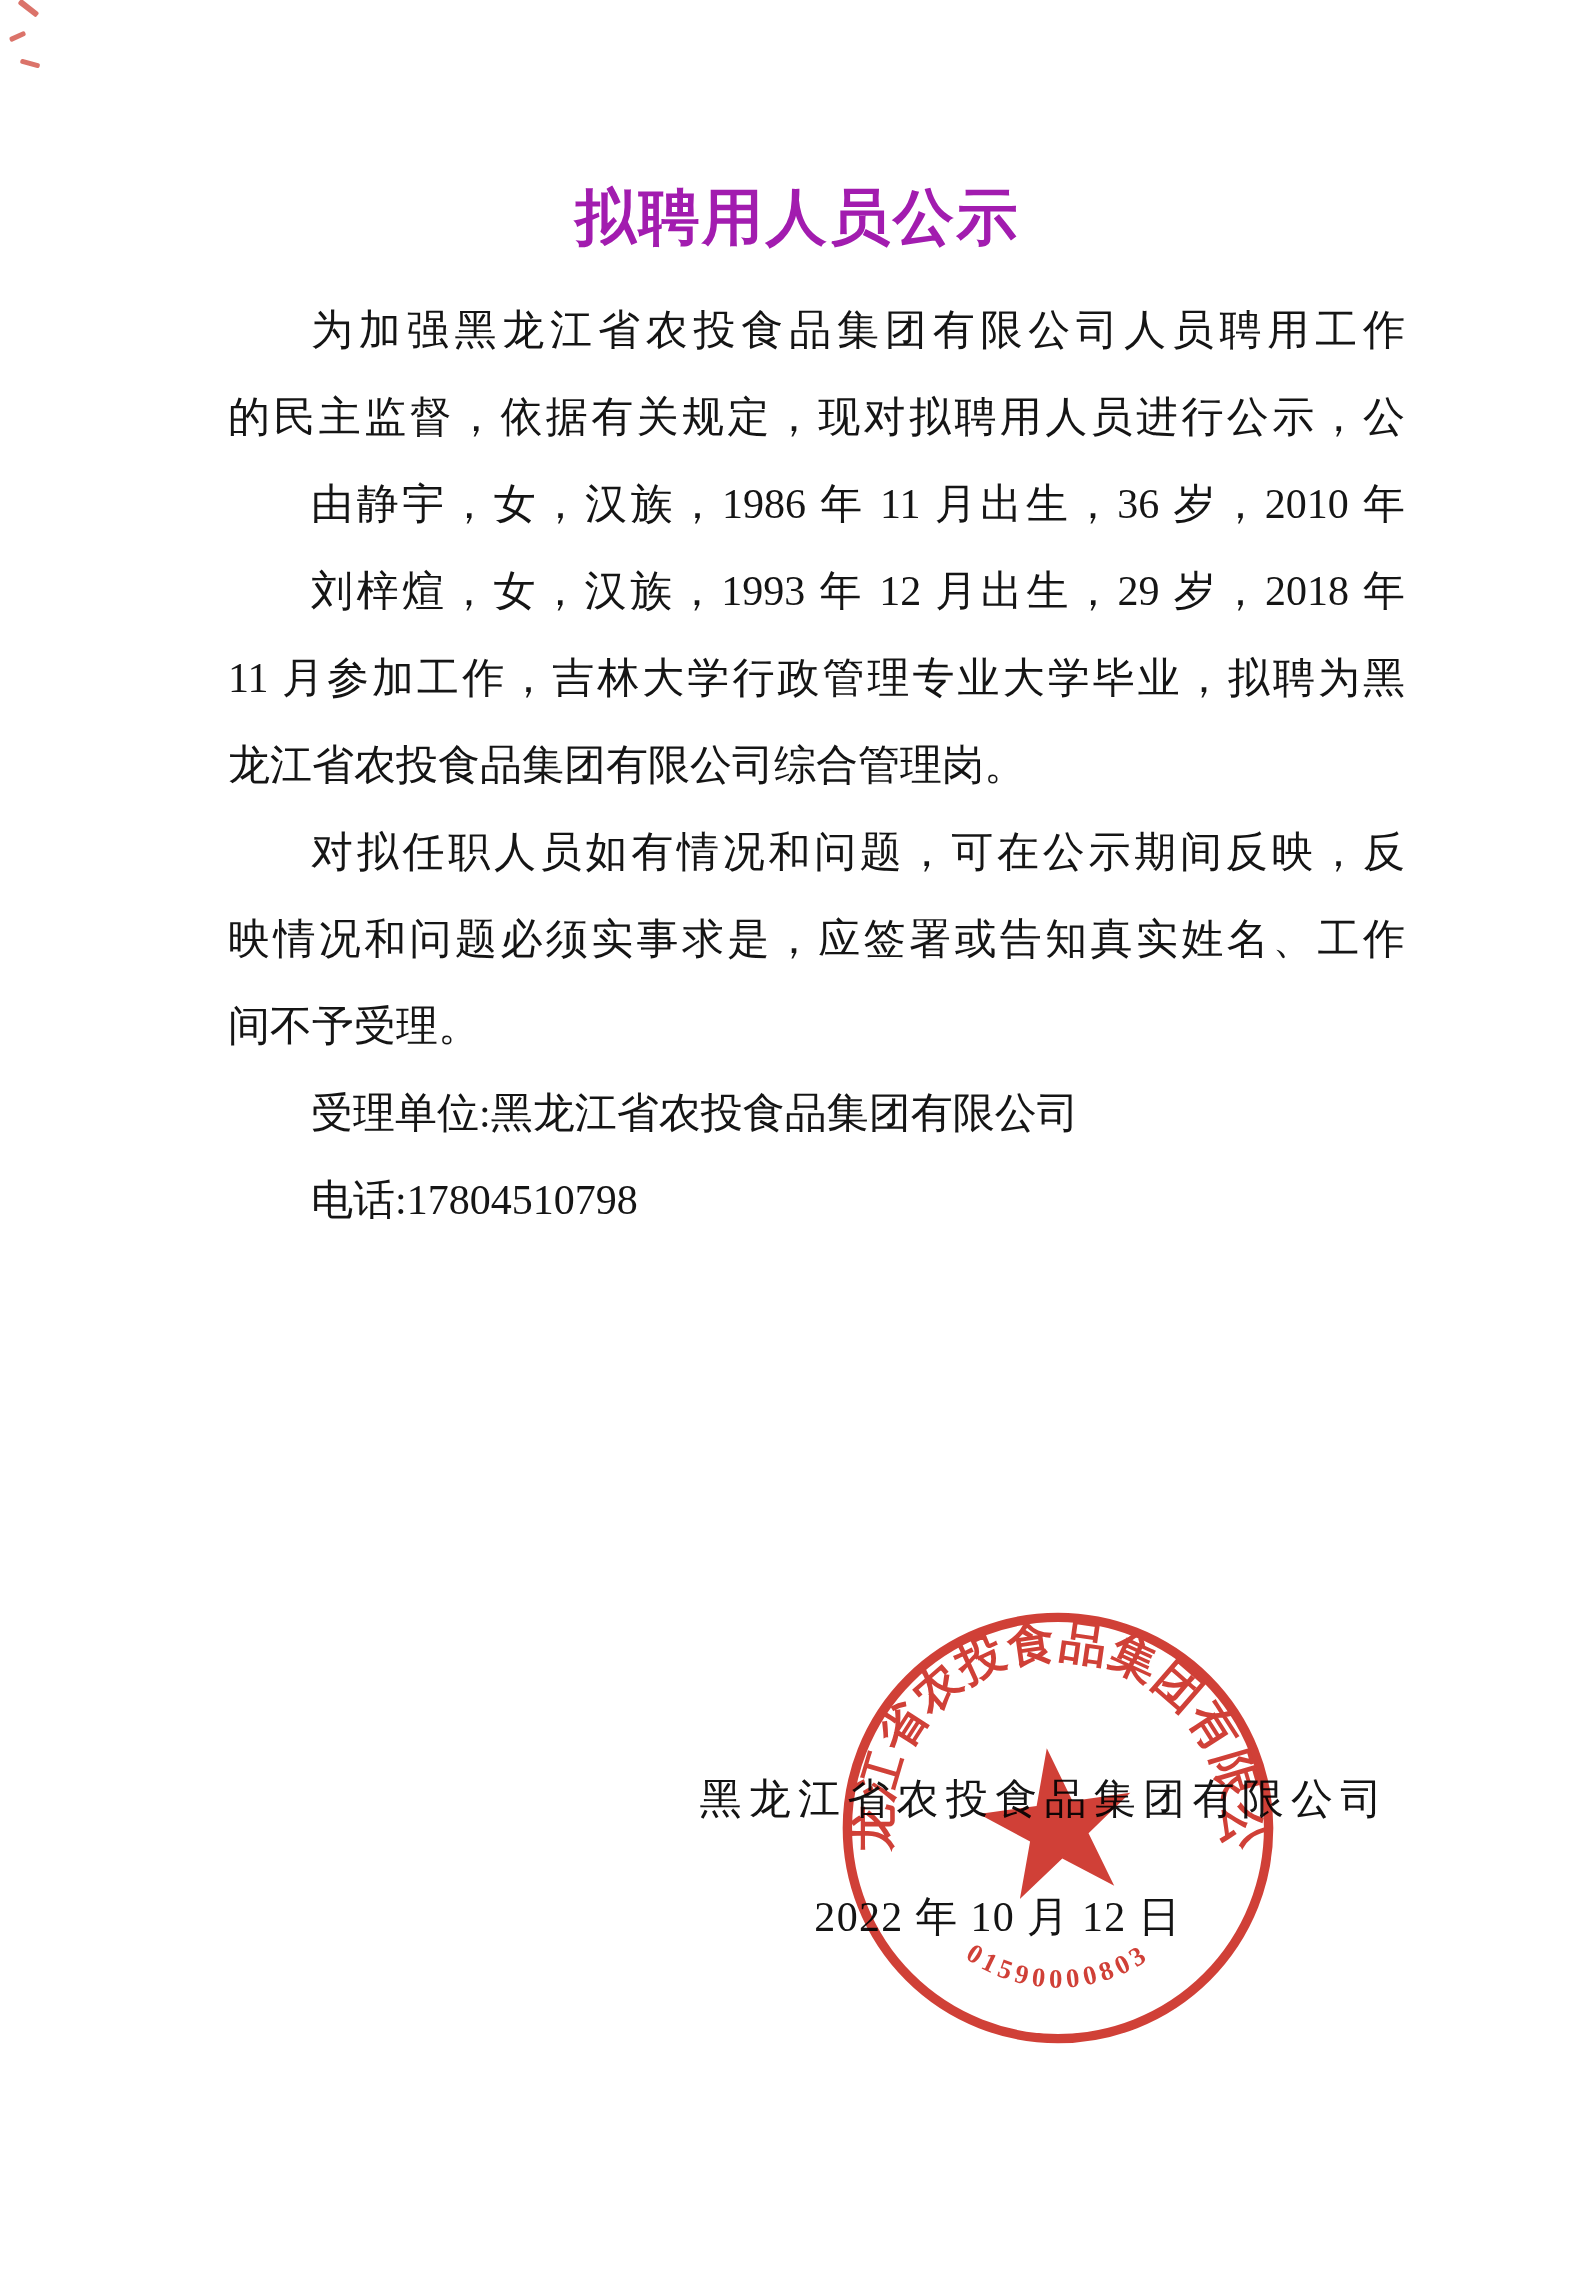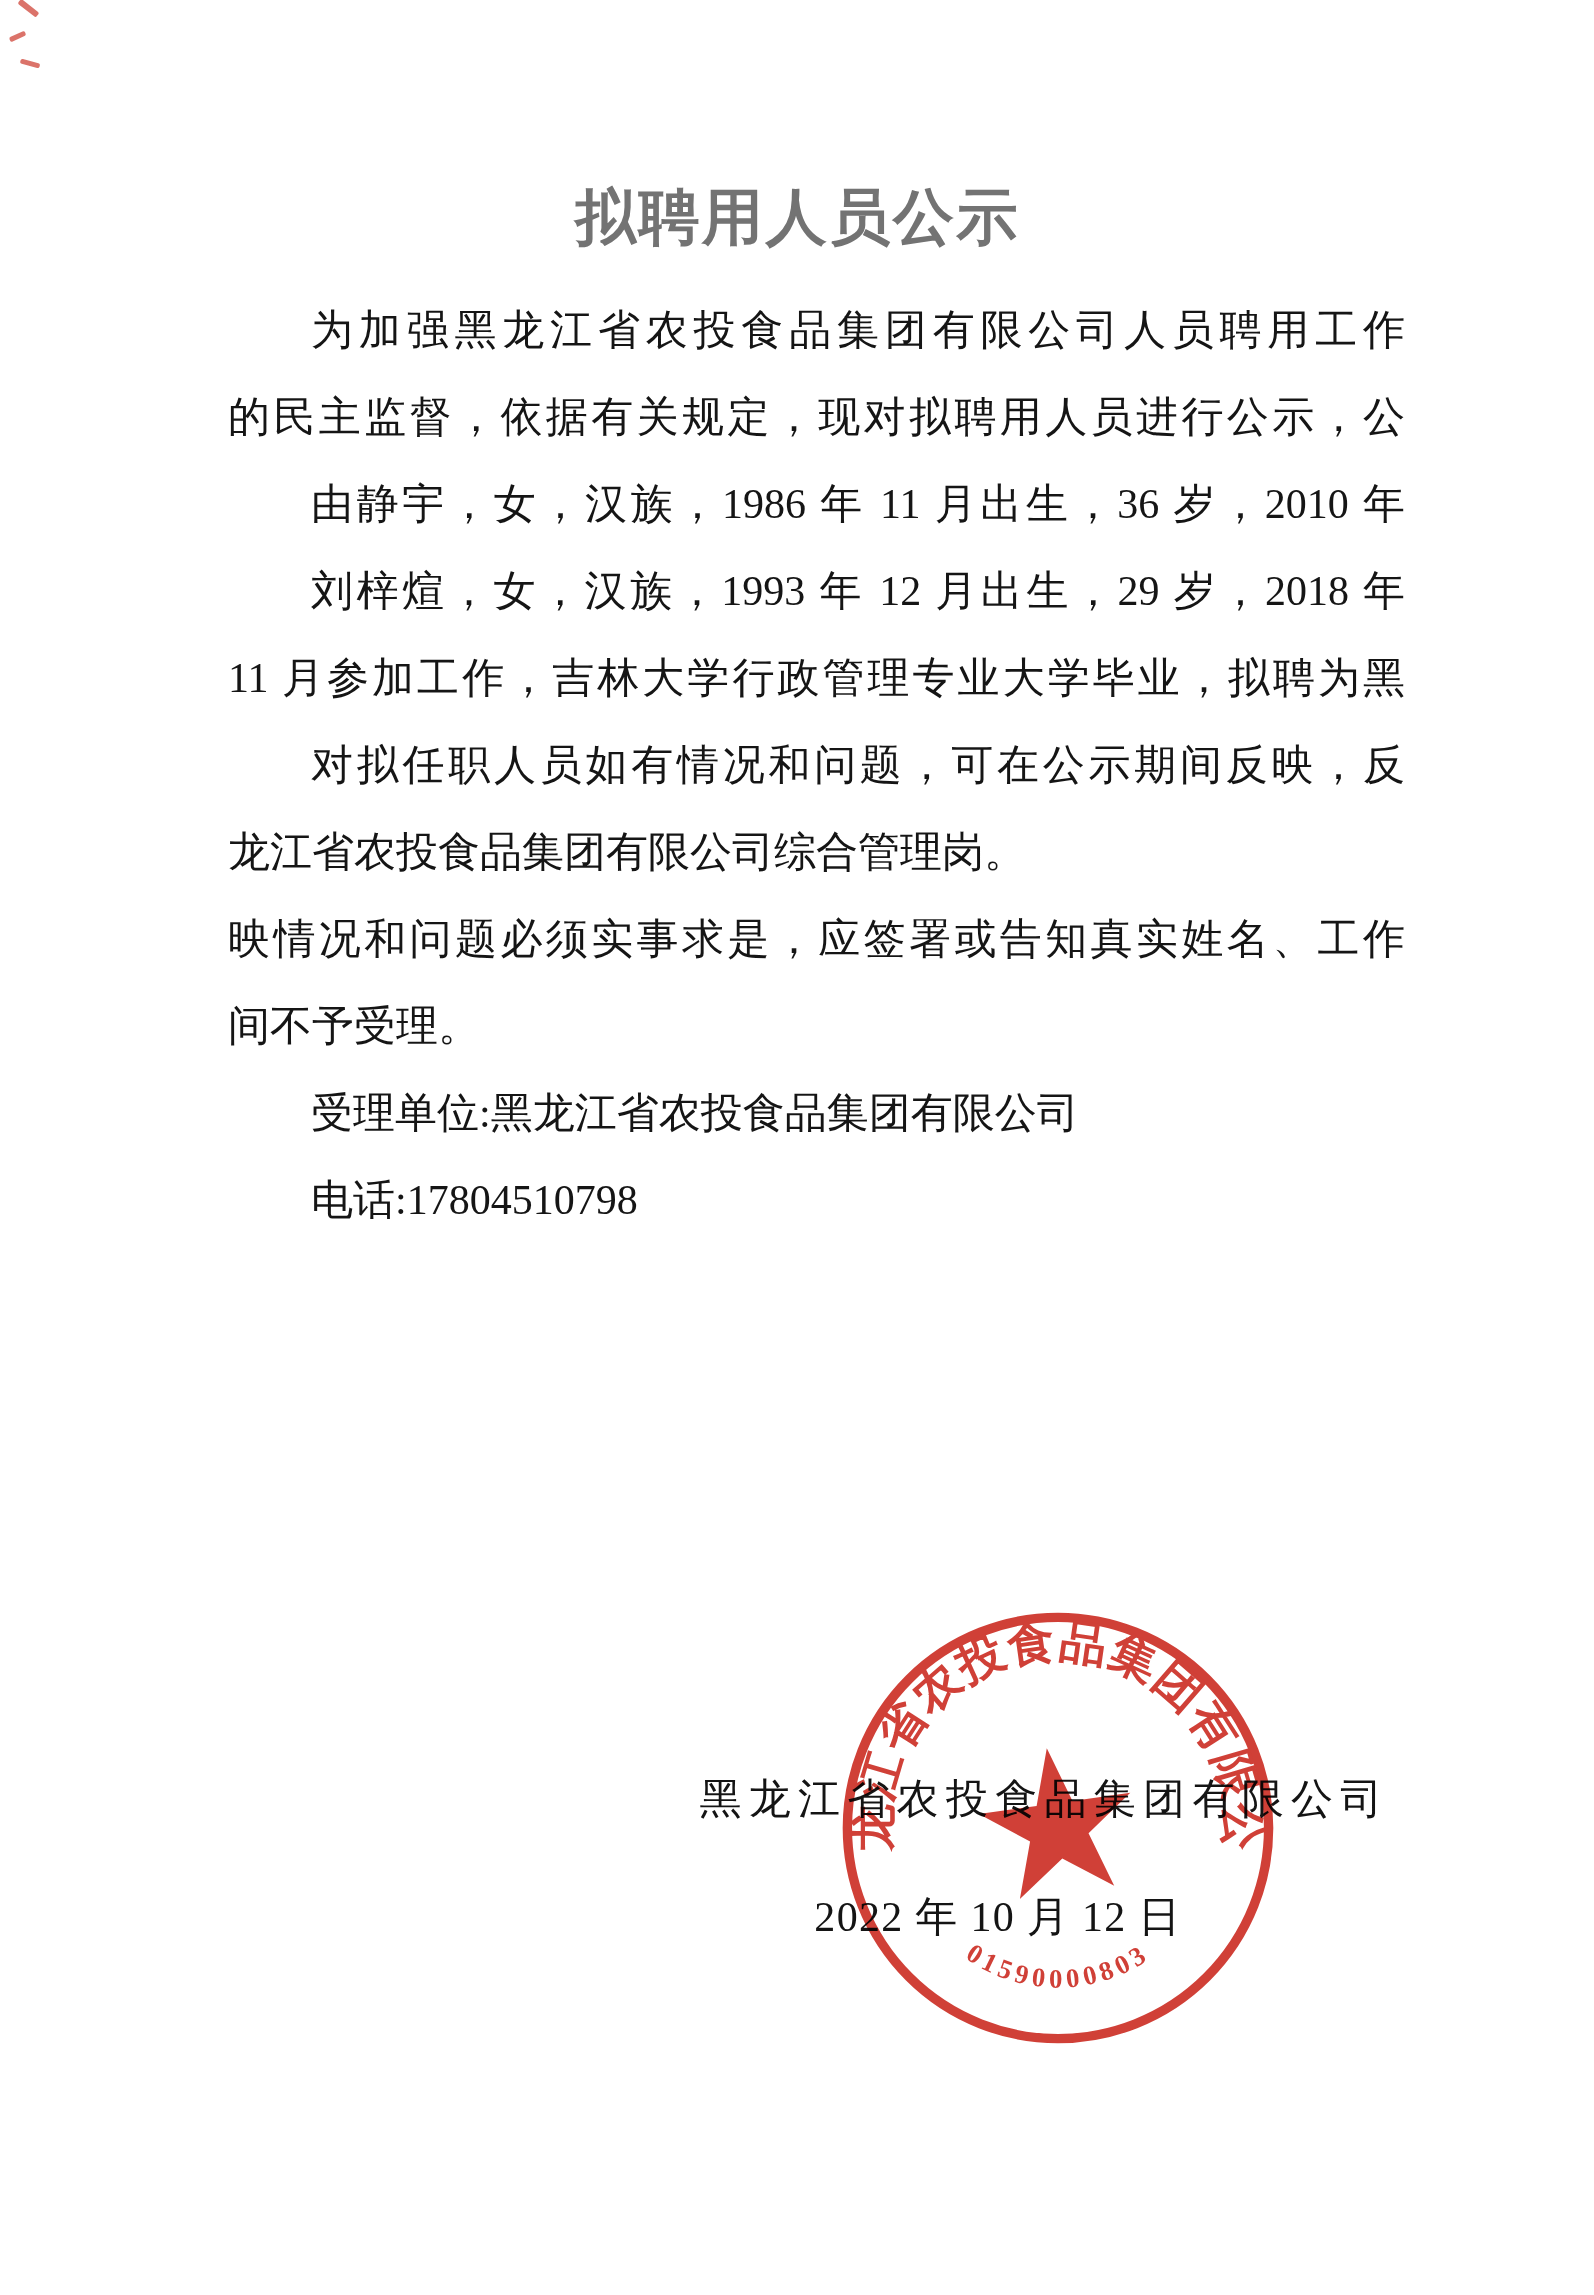--- a/index.html
+++ b/index.html
@@ -21,21 +21,21 @@
   }
   .doc-title {
     position: absolute;
     top: 177px;
     left: 0;
     width: 1595px;
     text-align: center;
     font-size: 61px;
     font-weight: 700;
     letter-spacing: 2.6px;
-    color: #737373;
+    color: #a21caf;
     margin: 0;
   }
   .body-text {
     position: absolute;
     top: 287px;
     left: 228px;
     width: 1177px;
   }
   .line {
     font-size: 42px;
@@ -100,22 +100,22 @@
   <div class="artifact a3"></div>
 
   <h1 class="doc-title">拟聘用人员公示</h1>
 
   <div class="body-text">
     <div class="line indent">为加强黑龙江省农投食品集团有限公司人员聘用工作</div>
     <div class="line">的民主监督，依据有关规定，现对拟聘用人员进行公示，公</div>
     <div class="line indent">由静宇，女，汉族，1986 年 11 月出生，36 岁，2010 年</div>
     <div class="line indent">刘梓煊，女，汉族，1993 年 12 月出生，29 岁，2018 年</div>
     <div class="line">11 月参加工作，吉林大学行政管理专业大学毕业，拟聘为黑</div>
+    <div class="line no-just">龙江省农投食品集团有限公司综合管理岗。</div>
     <div class="line indent">对拟任职人员如有情况和问题，可在公示期间反映，反</div>
-    <div class="line no-just">龙江省农投食品集团有限公司综合管理岗。</div>
     <div class="line">映情况和问题必须实事求是，应签署或告知真实姓名、工作</div>
     <div class="line no-just">间不予受理。</div>
     <div class="line indent no-just">受理单位:黑龙江省农投食品集团有限公司</div>
     <div class="line indent no-just">电话:17804510798</div>
   </div>
 
   <div class="sig-company">黑龙江省农投食品集团有限公司</div>
   <div class="sig-date">2022 年 10 月 12 日</div>
 
   <svg class="seal" viewBox="0 0 650 650" xmlns="http://www.w3.org/2000/svg">

